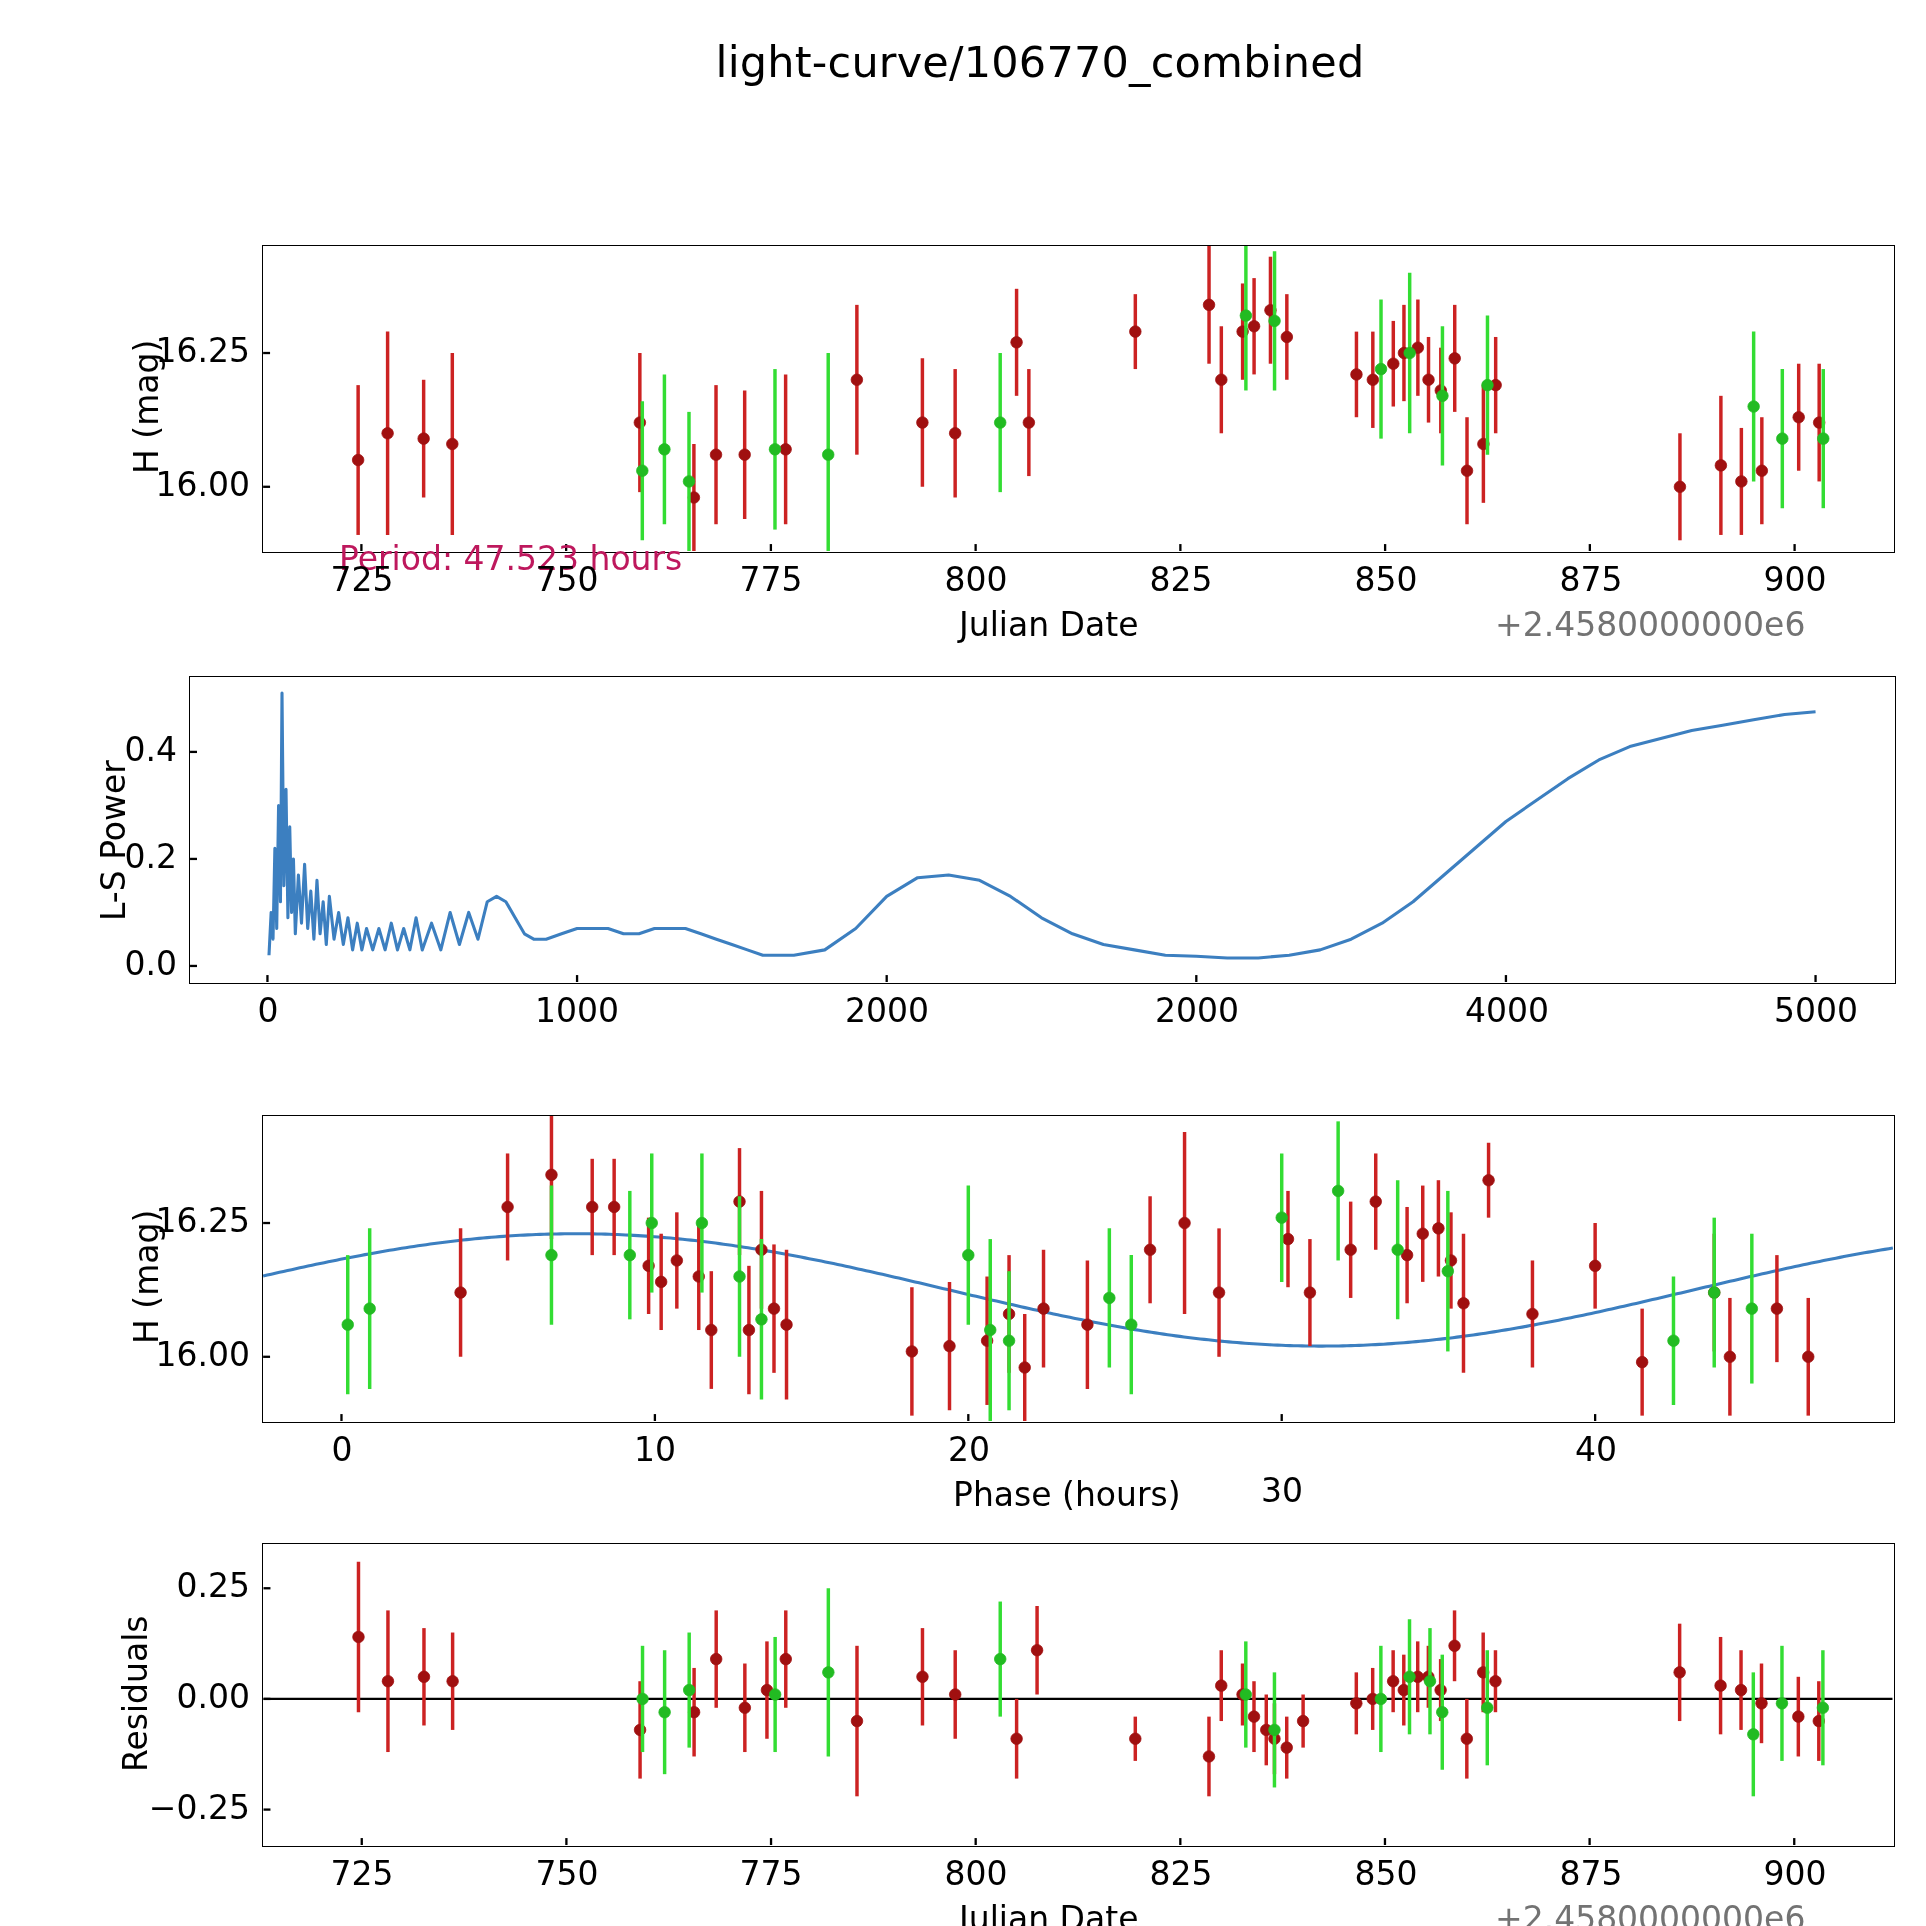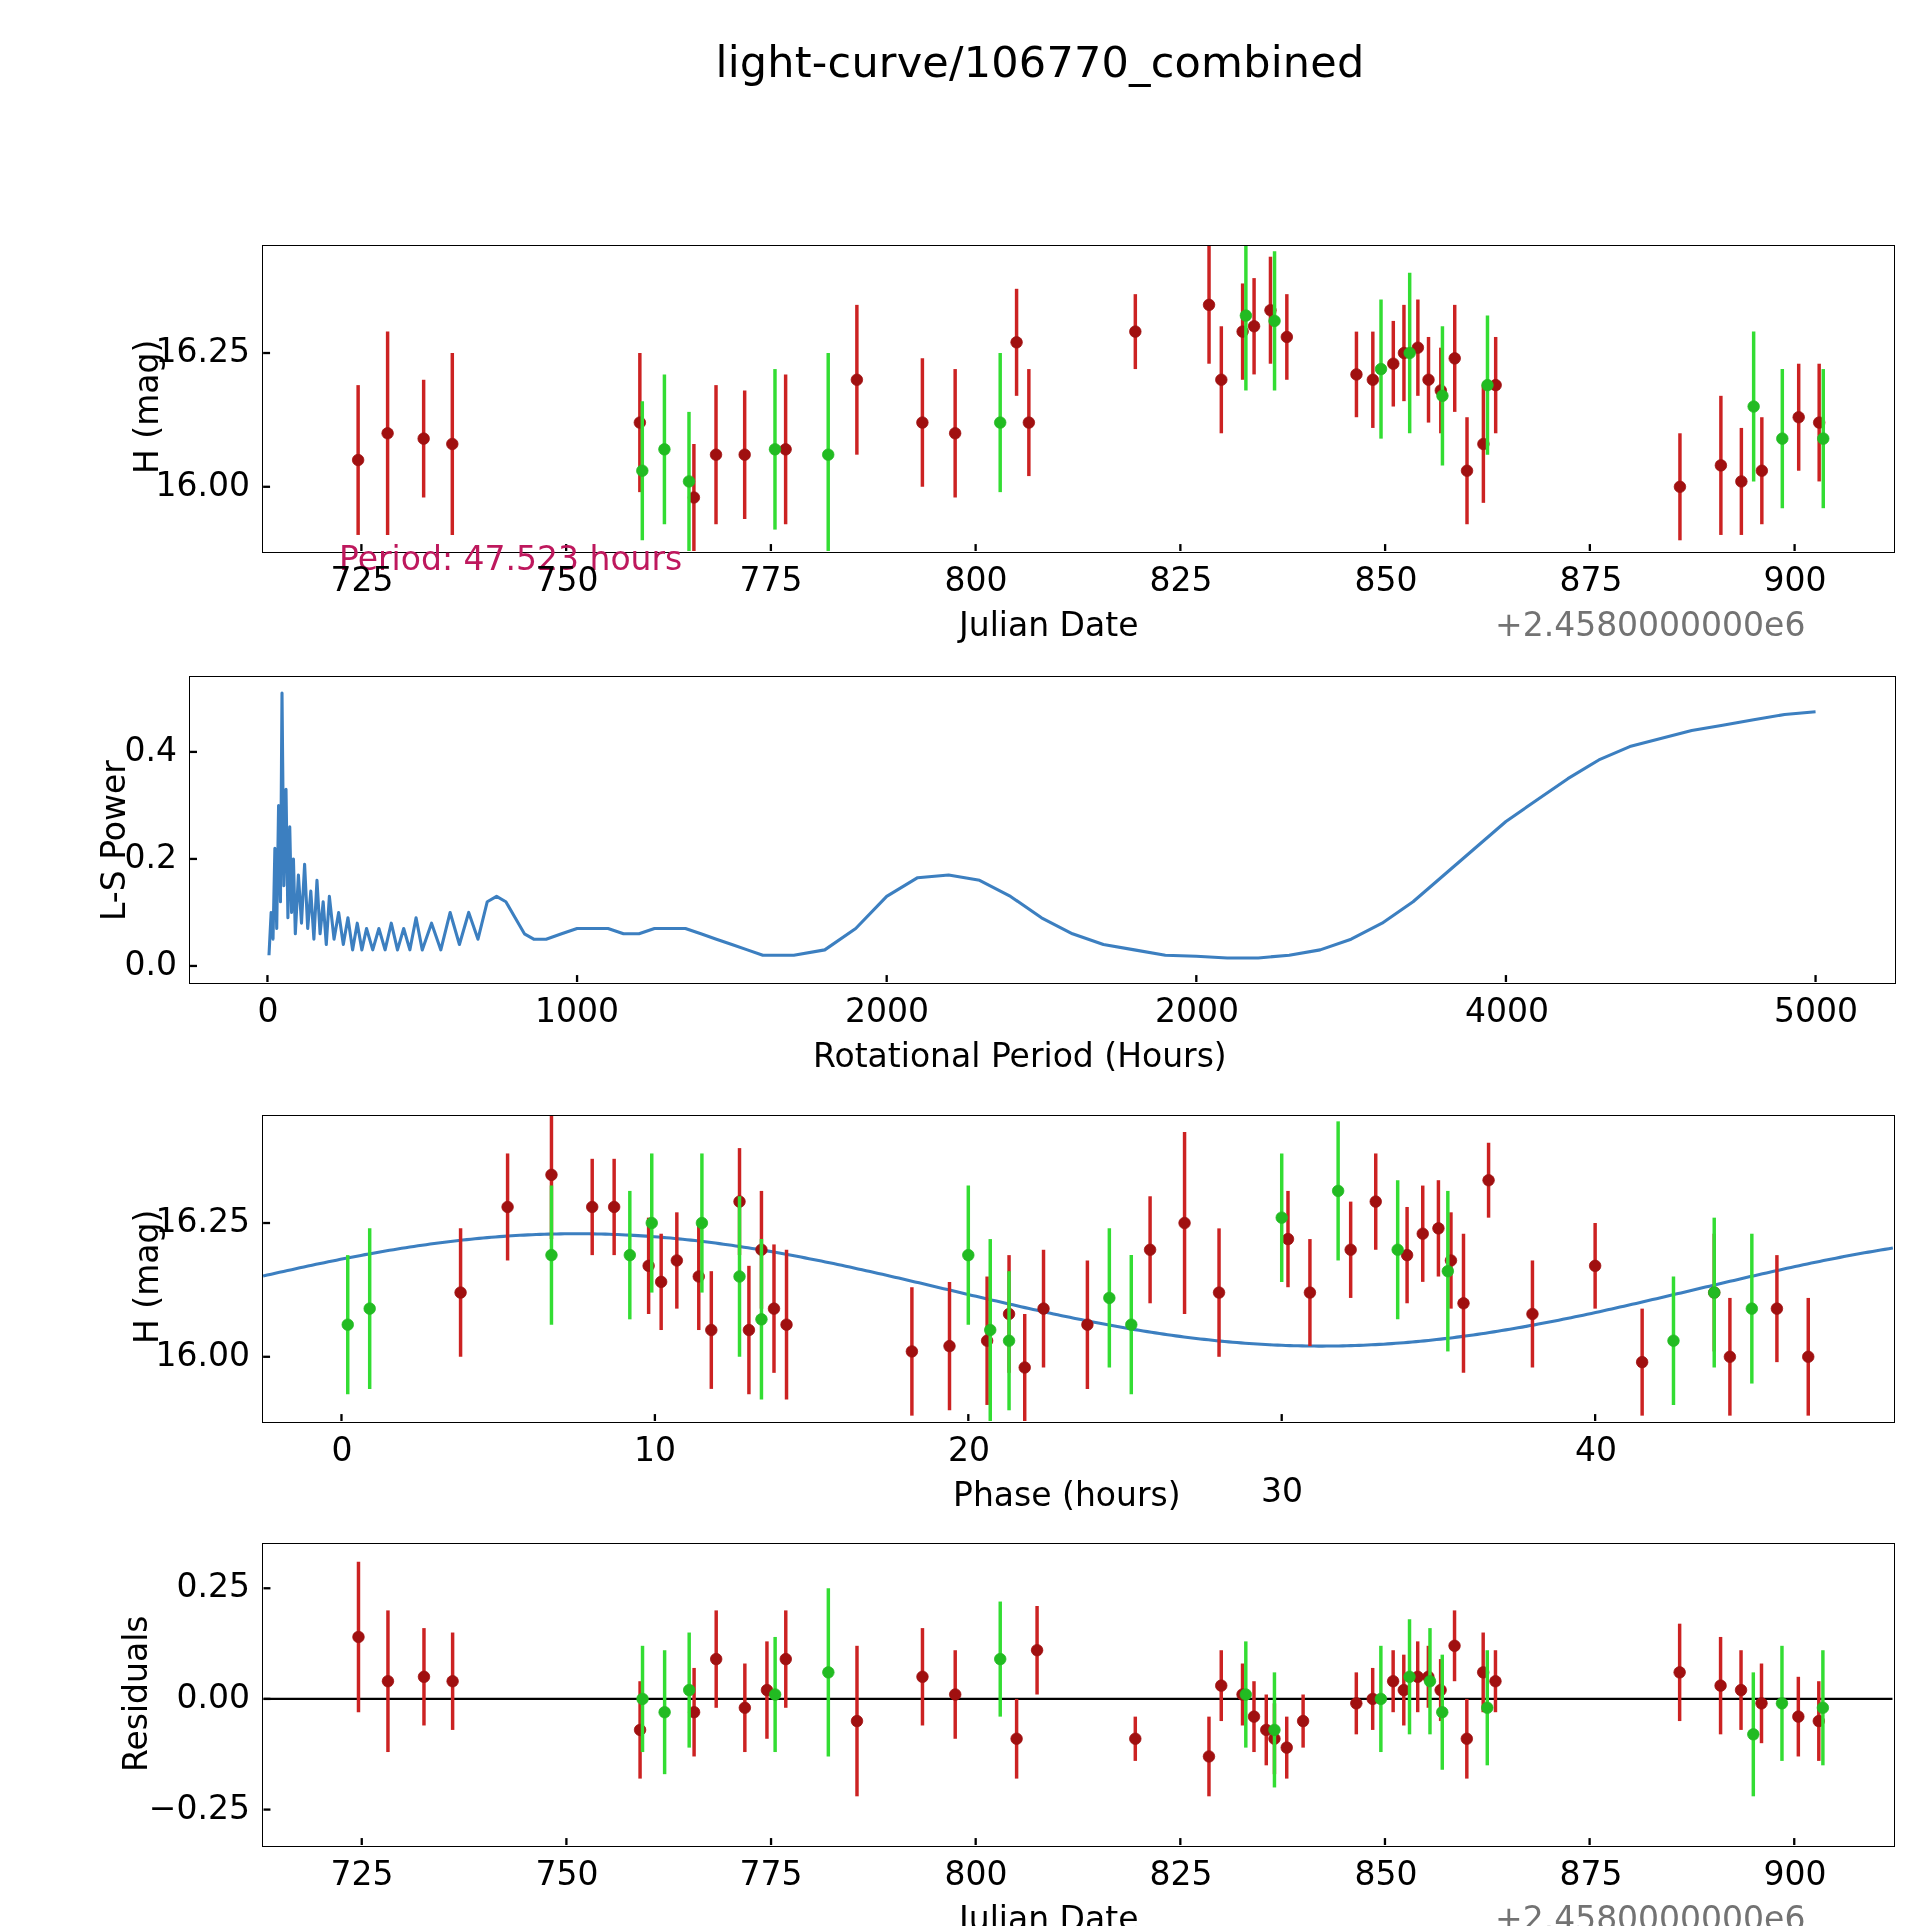--- a/index.html
+++ b/index.html
@@ -161,21 +161,20 @@
         <line x1="1809" y1="792" x2="1809" y2="774" stroke="#000" stroke-width="6"></line>
         <line x1="2613" y1="792" x2="2613" y2="774" stroke="#000" stroke-width="6"></line>
         <line x1="3417" y1="792" x2="3417" y2="774" stroke="#000" stroke-width="6"></line>
         <line x1="4221" y1="792" x2="4221" y2="774" stroke="#000" stroke-width="6"></line>
         <line x1="0" y1="750.3157894736842" x2="18" y2="750.3157894736842" stroke="#000" stroke-width="6"></line>
         <line x1="0" y1="472.42105263157896" x2="18" y2="472.42105263157896" stroke="#000" stroke-width="6"></line>
         <line x1="0" y1="194.52631578947364" x2="18" y2="194.52631578947364" stroke="#000" stroke-width="6"></line>
       </svg>
   </div>
   <div class="axlabel ylabel" style="left:94px;top:921px;transform:rotate(-90deg);">L-S Power</div>
-  <div class="axlabel" style="left:813px;top:1036px;">Rotational Period (Hours)</div>
 
   <div class="panel" id="panel-phase" style="left:262px;top:1115px;width:1633px;height:308px;">
     <svg class="plotsvg" id="svg-phase" width="1630" height="305" viewBox="0 0 4232 792">
         <path d="M0.0 415.7 L10.6 413.2 L21.2 410.8 L31.7 408.4 L42.3 406.0 L52.9 403.7 L63.5 401.3 L74.1 399.0 L84.6 396.6 L95.2 394.3 L105.8 392.0 L116.4 389.7 L127.0 387.5 L137.5 385.2 L148.1 383.0 L158.7 380.8 L169.3 378.6 L179.9 376.5 L190.4 374.3 L201.0 372.2 L211.6 370.1 L222.2 368.0 L232.8 366.0 L243.3 364.0 L253.9 362.0 L264.5 360.0 L275.1 358.1 L285.7 356.2 L296.2 354.3 L306.8 352.4 L317.4 350.6 L328.0 348.8 L338.6 347.1 L349.1 345.3 L359.7 343.6 L370.3 341.9 L380.9 340.3 L391.5 338.7 L402.0 337.1 L412.6 335.6 L423.2 334.1 L433.8 332.6 L444.4 331.2 L454.9 329.8 L465.5 328.4 L476.1 327.1 L486.7 325.8 L497.3 324.6 L507.8 323.3 L518.4 322.2 L529.0 321.0 L539.6 319.9 L550.2 318.9 L560.7 317.8 L571.3 316.9 L581.9 315.9 L592.5 315.0 L603.1 314.2 L613.6 313.3 L624.2 312.6 L634.8 311.8 L645.4 311.1 L656.0 310.5 L666.5 309.8 L677.1 309.3 L687.7 308.7 L698.3 308.2 L708.9 307.8 L719.4 307.4 L730.0 307.0 L740.6 306.7 L751.2 306.4 L761.8 306.2 L772.3 306.0 L782.9 305.9 L793.5 305.8 L804.1 305.7 L814.7 305.7 L825.2 305.7 L835.8 305.8 L846.4 305.9 L857.0 306.0 L867.6 306.2 L878.1 306.5 L888.7 306.8 L899.3 307.1 L909.9 307.5 L920.5 307.9 L931.0 308.3 L941.6 308.8 L952.2 309.4 L962.8 309.9 L973.4 310.6 L983.9 311.2 L994.5 311.9 L1005.1 312.7 L1015.7 313.5 L1026.3 314.3 L1036.8 315.2 L1047.4 316.1 L1058.0 317.0 L1068.6 318.0 L1079.2 319.0 L1089.7 320.1 L1100.3 321.2 L1110.9 322.3 L1121.5 323.5 L1132.1 324.7 L1142.6 326.0 L1153.2 327.3 L1163.8 328.6 L1174.4 330.0 L1185.0 331.4 L1195.5 332.8 L1206.1 334.3 L1216.7 335.8 L1227.3 337.4 L1237.9 338.9 L1248.4 340.6 L1259.0 342.2 L1269.6 343.9 L1280.2 345.6 L1290.8 347.3 L1301.3 349.1 L1311.9 350.9 L1322.5 352.7 L1333.1 354.6 L1343.7 356.5 L1354.2 358.4 L1364.8 360.3 L1375.4 362.3 L1386.0 364.3 L1396.6 366.3 L1407.1 368.4 L1417.7 370.4 L1428.3 372.5 L1438.9 374.7 L1449.5 376.8 L1460.0 379.0 L1470.6 381.1 L1481.2 383.3 L1491.8 385.6 L1502.4 387.8 L1512.9 390.1 L1523.5 392.4 L1534.1 394.7 L1544.7 397.0 L1555.3 399.3 L1565.8 401.7 L1576.4 404.0 L1587.0 406.4 L1597.6 408.8 L1608.2 411.2 L1618.7 413.6 L1629.3 416.0 L1639.9 418.5 L1650.5 420.9 L1661.1 423.4 L1671.6 425.9 L1682.2 428.3 L1692.8 430.8 L1703.4 433.3 L1714.0 435.8 L1724.5 438.3 L1735.1 440.8 L1745.7 443.3 L1756.3 445.8 L1766.9 448.3 L1777.4 450.8 L1788.0 453.3 L1798.6 455.8 L1809.2 458.3 L1819.8 460.8 L1830.3 463.3 L1840.9 465.8 L1851.5 468.3 L1862.1 470.8 L1872.7 473.3 L1883.2 475.8 L1893.8 478.2 L1904.4 480.7 L1915.0 483.1 L1925.6 485.6 L1936.1 488.0 L1946.7 490.4 L1957.3 492.9 L1967.9 495.2 L1978.5 497.6 L1989.0 500.0 L1999.6 502.4 L2010.2 504.7 L2020.8 507.0 L2031.4 509.3 L2041.9 511.6 L2052.5 513.9 L2063.1 516.2 L2073.7 518.4 L2084.3 520.6 L2094.8 522.8 L2105.4 525.0 L2116.0 527.2 L2126.6 529.3 L2137.2 531.4 L2147.7 533.5 L2158.3 535.6 L2168.9 537.6 L2179.5 539.6 L2190.1 541.6 L2200.6 543.6 L2211.2 545.5 L2221.8 547.4 L2232.4 549.3 L2243.0 551.1 L2253.5 552.9 L2264.1 554.7 L2274.7 556.5 L2285.3 558.2 L2295.9 559.9 L2306.4 561.6 L2317.0 563.2 L2327.6 564.8 L2338.2 566.4 L2348.8 567.9 L2359.3 569.4 L2369.9 570.9 L2380.5 572.3 L2391.1 573.7 L2401.7 575.0 L2412.2 576.3 L2422.8 577.6 L2433.4 578.9 L2444.0 580.1 L2454.6 581.2 L2465.1 582.4 L2475.7 583.5 L2486.3 584.5 L2496.9 585.5 L2507.5 586.5 L2518.0 587.4 L2528.6 588.3 L2539.2 589.2 L2549.8 590.0 L2560.4 590.8 L2570.9 591.5 L2581.5 592.2 L2592.1 592.8 L2602.7 593.4 L2613.3 594.0 L2623.8 594.5 L2634.4 595.0 L2645.0 595.4 L2655.6 595.8 L2666.2 596.2 L2676.7 596.5 L2687.3 596.8 L2697.9 597.0 L2708.5 597.2 L2719.1 597.3 L2729.6 597.4 L2740.2 597.5 L2750.8 597.5 L2761.4 597.4 L2772.0 597.4 L2782.5 597.2 L2793.1 597.1 L2803.7 596.9 L2814.3 596.6 L2824.9 596.3 L2835.4 596.0 L2846.0 595.6 L2856.6 595.2 L2867.2 594.7 L2877.8 594.2 L2888.3 593.7 L2898.9 593.1 L2909.5 592.5 L2920.1 591.8 L2930.7 591.1 L2941.2 590.3 L2951.8 589.5 L2962.4 588.7 L2973.0 587.8 L2983.6 586.9 L2994.1 585.9 L3004.7 584.9 L3015.3 583.9 L3025.9 582.8 L3036.5 581.7 L3047.0 580.6 L3057.6 579.4 L3068.2 578.1 L3078.8 576.9 L3089.4 575.6 L3099.9 574.2 L3110.5 572.9 L3121.1 571.4 L3131.7 570.0 L3142.3 568.5 L3152.8 567.0 L3163.4 565.4 L3174.0 563.9 L3184.6 562.2 L3195.2 560.6 L3205.7 558.9 L3216.3 557.2 L3226.9 555.4 L3237.5 553.7 L3248.1 551.9 L3258.6 550.0 L3269.2 548.2 L3279.8 546.3 L3290.4 544.3 L3301.0 542.4 L3311.5 540.4 L3322.1 538.4 L3332.7 536.4 L3343.3 534.3 L3353.9 532.3 L3364.4 530.2 L3375.0 528.0 L3385.6 525.9 L3396.2 523.7 L3406.8 521.5 L3417.3 519.3 L3427.9 517.1 L3438.5 514.8 L3449.1 512.6 L3459.7 510.3 L3470.2 508.0 L3480.8 505.7 L3491.4 503.3 L3502.0 501.0 L3512.6 498.6 L3523.1 496.2 L3533.7 493.8 L3544.3 491.4 L3554.9 489.0 L3565.5 486.6 L3576.0 484.1 L3586.6 481.7 L3597.2 479.2 L3607.8 476.8 L3618.4 474.3 L3628.9 471.8 L3639.5 469.3 L3650.1 466.8 L3660.7 464.3 L3671.3 461.8 L3681.8 459.3 L3692.4 456.8 L3703.0 454.3 L3713.6 451.8 L3724.2 449.3 L3734.7 446.8 L3745.3 444.3 L3755.9 441.8 L3766.5 439.3 L3777.1 436.8 L3787.6 434.3 L3798.2 431.8 L3808.8 429.3 L3819.4 426.9 L3830.0 424.4 L3840.5 421.9 L3851.1 419.5 L3861.7 417.0 L3872.3 414.6 L3882.9 412.2 L3893.4 409.8 L3904.0 407.4 L3914.6 405.0 L3925.2 402.6 L3935.8 400.3 L3946.3 397.9 L3956.9 395.6 L3967.5 393.3 L3978.1 391.0 L3988.7 388.7 L3999.2 386.5 L4009.8 384.3 L4020.4 382.0 L4031.0 379.8 L4041.6 377.7 L4052.1 375.5 L4062.7 373.4 L4073.3 371.3 L4083.9 369.2 L4094.5 367.1 L4105.0 365.1 L4115.6 363.1 L4126.2 361.1 L4136.8 359.2 L4147.4 357.2 L4157.9 355.3 L4168.5 353.5 L4179.1 351.6 L4189.7 349.8 L4200.3 348.0 L4210.8 346.3 L4221.4 344.6 L4232.0 342.9 " fill="none" stroke="#3c7fc0" stroke-width="8"></path>
         <line x1="512.723076923077" y1="291.78947368420756" x2="512.723076923077" y2="625.2631578947374" stroke="#cc2222" stroke-width="9"></line>
         <circle cx="512.723076923077" cy="458.5263157894725" r="15" fill="#a01010" stroke="#a01010" stroke-width="2"></circle>
         <line x1="634.8" y1="97.26315789473256" x2="634.8" y2="375.1578947368425" stroke="#cc2222" stroke-width="9"></line>
         <circle cx="634.8" cy="236.21052631578743" r="15" fill="#a01010" stroke="#a01010" stroke-width="2"></circle>
         <line x1="748.7384615384615" y1="-13.894736842107363" x2="748.7384615384615" y2="319.57894736842246" stroke="#cc2222" stroke-width="9"></line>
         <circle cx="748.7384615384615" cy="152.84210526315746" r="15" fill="#a01010" stroke="#a01010" stroke-width="2"></circle>

